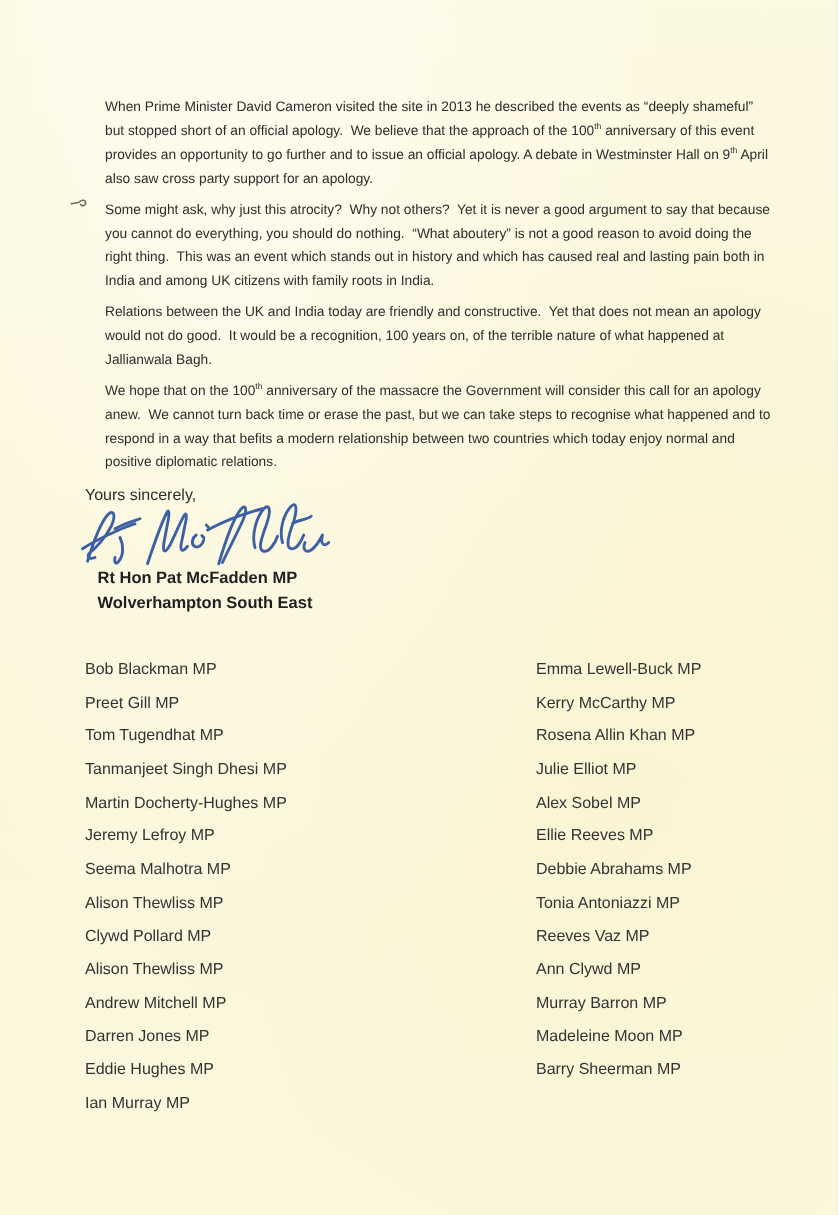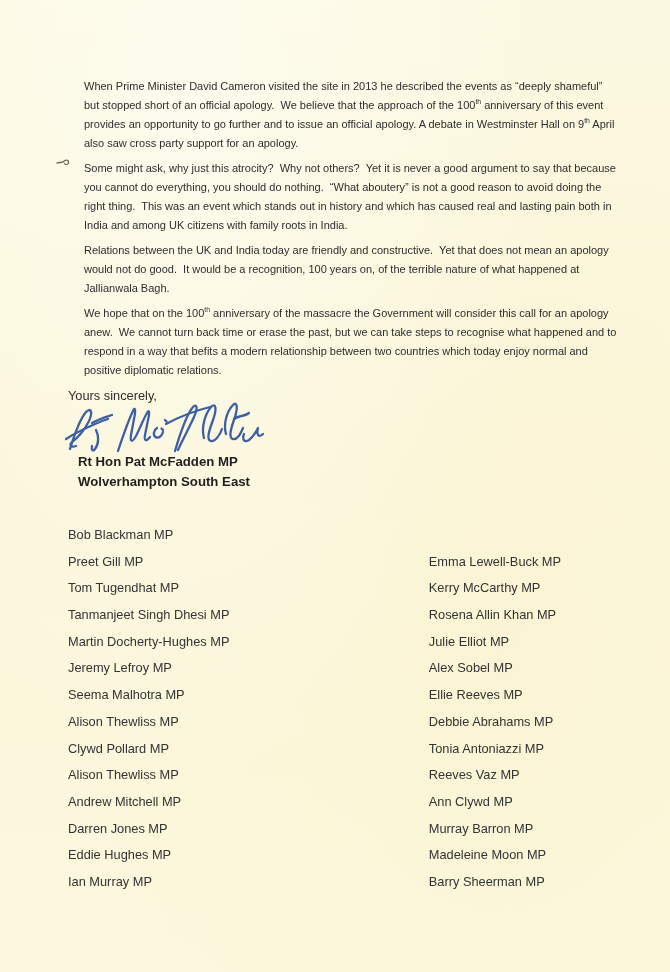--- a/index.html
+++ b/index.html
@@ -38,21 +38,21 @@
     width:202px; height:58px;
   }
   .sig-block {
     position:absolute; left:67px; top:452px;
     font-weight:bold; font-size:13.2px; line-height:20px;
     color:#1f1f1f;
     margin-left:11px;
   }
   .names {
     position:absolute; left:68px; top:528px;
-    display:flex; width:556px;align-items:flex-end;
+    display:flex; width:556px;
   }
   .names .col-left  { width:344px; }
   .names .col-right { width:212px;margin-left:44px; }
   .names .name {
     font-size:12.8px; line-height:14px;
     margin-bottom:12.7px;
     color:#333333;
   }
   .pen-mark {
     position:absolute; left:56px; top:157px;

